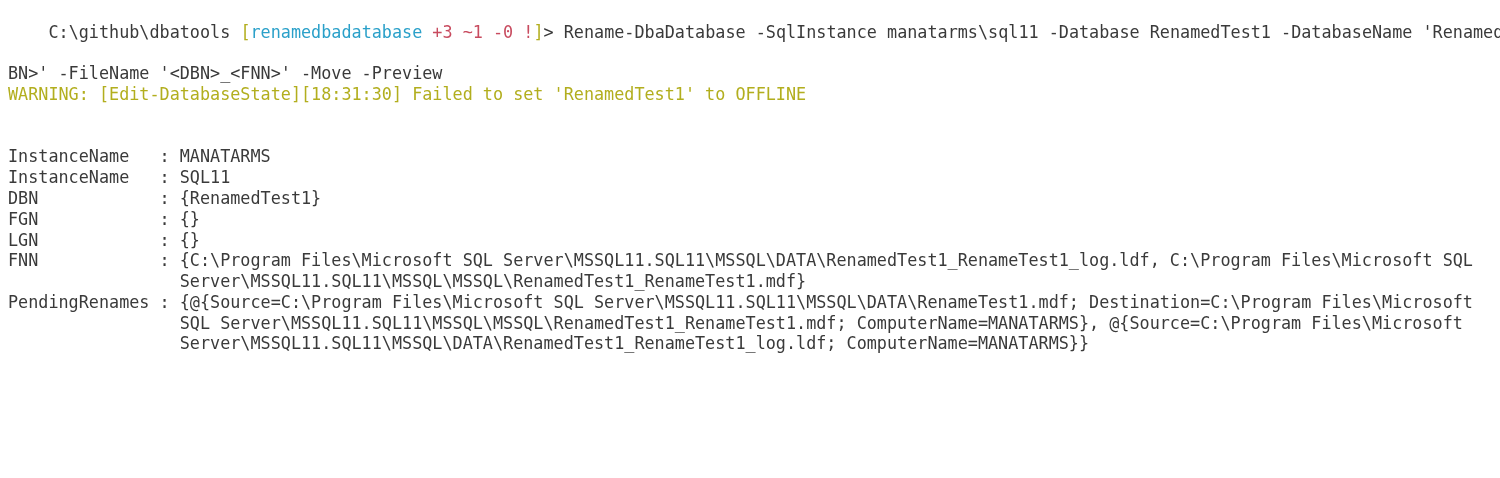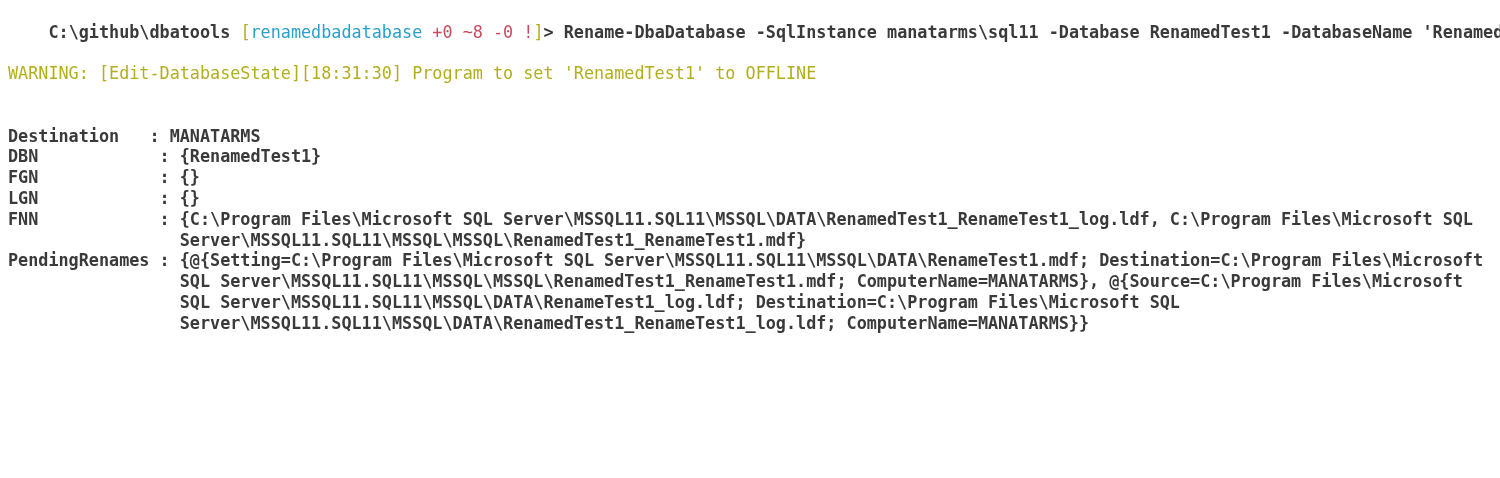--- a/index.html
+++ b/index.html
@@ -14,46 +14,47 @@
     font-family: "DejaVu Sans Mono", "Liberation Mono", monospace;
     font-size: 16.8px;
     line-height: 20.78px;
     padding: 1px 0 0 8px;
     overflow: hidden;
   }
   .line {
     white-space: pre;
     min-height: 20.78px;
   }
-  .fg { color: var(--fg, #3a3a3a); font-weight: bold; }
+  .fg { color: var(--fg, #3a3a3a); }
   .yl { color: var(--yl, #b2ae1e); }
   .cy { color: var(--cy, #2aa0c9); }
   .rd { color: var(--rd, #c84b5f); }
 </style>
 </head>
 <body>
 
 <div class="terminal">
 
   <div class="line">
-    <span class="fg">C:\github\dbatools </span><span class="yl">[</span><span class="cy">renamedbadatabase</span><span class="rd"> +0 ~8 -0 !</span><span class="yl">]</span><span class="fg">&gt; </span><span class="fg">Rename-DbaDatabase -SqlInstance manatarms\sql11 -Database RenamedTest1 -DatabaseName 'Renamed_&lt;D</span>
+    <span class="fg">C:\github\dbatools </span><span class="yl">[</span><span class="cy">renamedbadatabase</span><span class="rd"> +3 ~1 -0 !</span><span class="yl">]</span><span class="fg">&gt; </span><span class="fg">Rename-DbaDatabase -SqlInstance manatarms\sql11 -Database RenamedTest1 -DatabaseName 'Renamed_&lt;D</span>
   </div>
 
+  <div class="line fg">BN&gt;' -FileName '&lt;DBN&gt;_&lt;FNN&gt;' -Move -Preview</div>
 
-  <div class="line yl">WARNING: [Edit-DatabaseState][18:31:30] Program to set 'RenamedTest1' to OFFLINE</div>
+  <div class="line yl">WARNING: [Edit-DatabaseState][18:31:30] Failed to set 'RenamedTest1' to OFFLINE</div>
 
   <div class="line"></div>
   <div class="line"></div>
 
   <div id="record">
-      <div class="line fg">Destination   : MANATARMS</div>
+      <div class="line fg">InstanceName   : MANATARMS</div>
+      <div class="line fg">InstanceName   : SQL11</div>
       <div class="line fg">DBN            : {RenamedTest1}</div>
       <div class="line fg">FGN            : {}</div>
       <div class="line fg">LGN            : {}</div>
       <div class="line fg">FNN            : {C:\Program Files\Microsoft SQL Server\MSSQL11.SQL11\MSSQL\DATA\RenamedTest1_RenameTest1_log.ldf, C:\Program Files\Microsoft SQL</div>
       <div class="line fg">                 Server\MSSQL11.SQL11\MSSQL\MSSQL\RenamedTest1_RenameTest1.mdf}</div>
-      <div class="line fg">PendingRenames : {@{Setting=C:\Program Files\Microsoft SQL Server\MSSQL11.SQL11\MSSQL\DATA\RenameTest1.mdf; Destination=C:\Program Files\Microsoft</div>
+      <div class="line fg">PendingRenames : {@{Source=C:\Program Files\Microsoft SQL Server\MSSQL11.SQL11\MSSQL\DATA\RenameTest1.mdf; Destination=C:\Program Files\Microsoft</div>
       <div class="line fg">                 SQL Server\MSSQL11.SQL11\MSSQL\MSSQL\RenamedTest1_RenameTest1.mdf; ComputerName=MANATARMS}, @{Source=C:\Program Files\Microsoft</div>
-      <div class="line fg">                 SQL Server\MSSQL11.SQL11\MSSQL\DATA\RenameTest1_log.ldf; Destination=C:\Program Files\Microsoft SQL</div>
       <div class="line fg">                 Server\MSSQL11.SQL11\MSSQL\DATA\RenamedTest1_RenameTest1_log.ldf; ComputerName=MANATARMS}}</div>
     </div>
 
 </div>
 
 </body></html>

